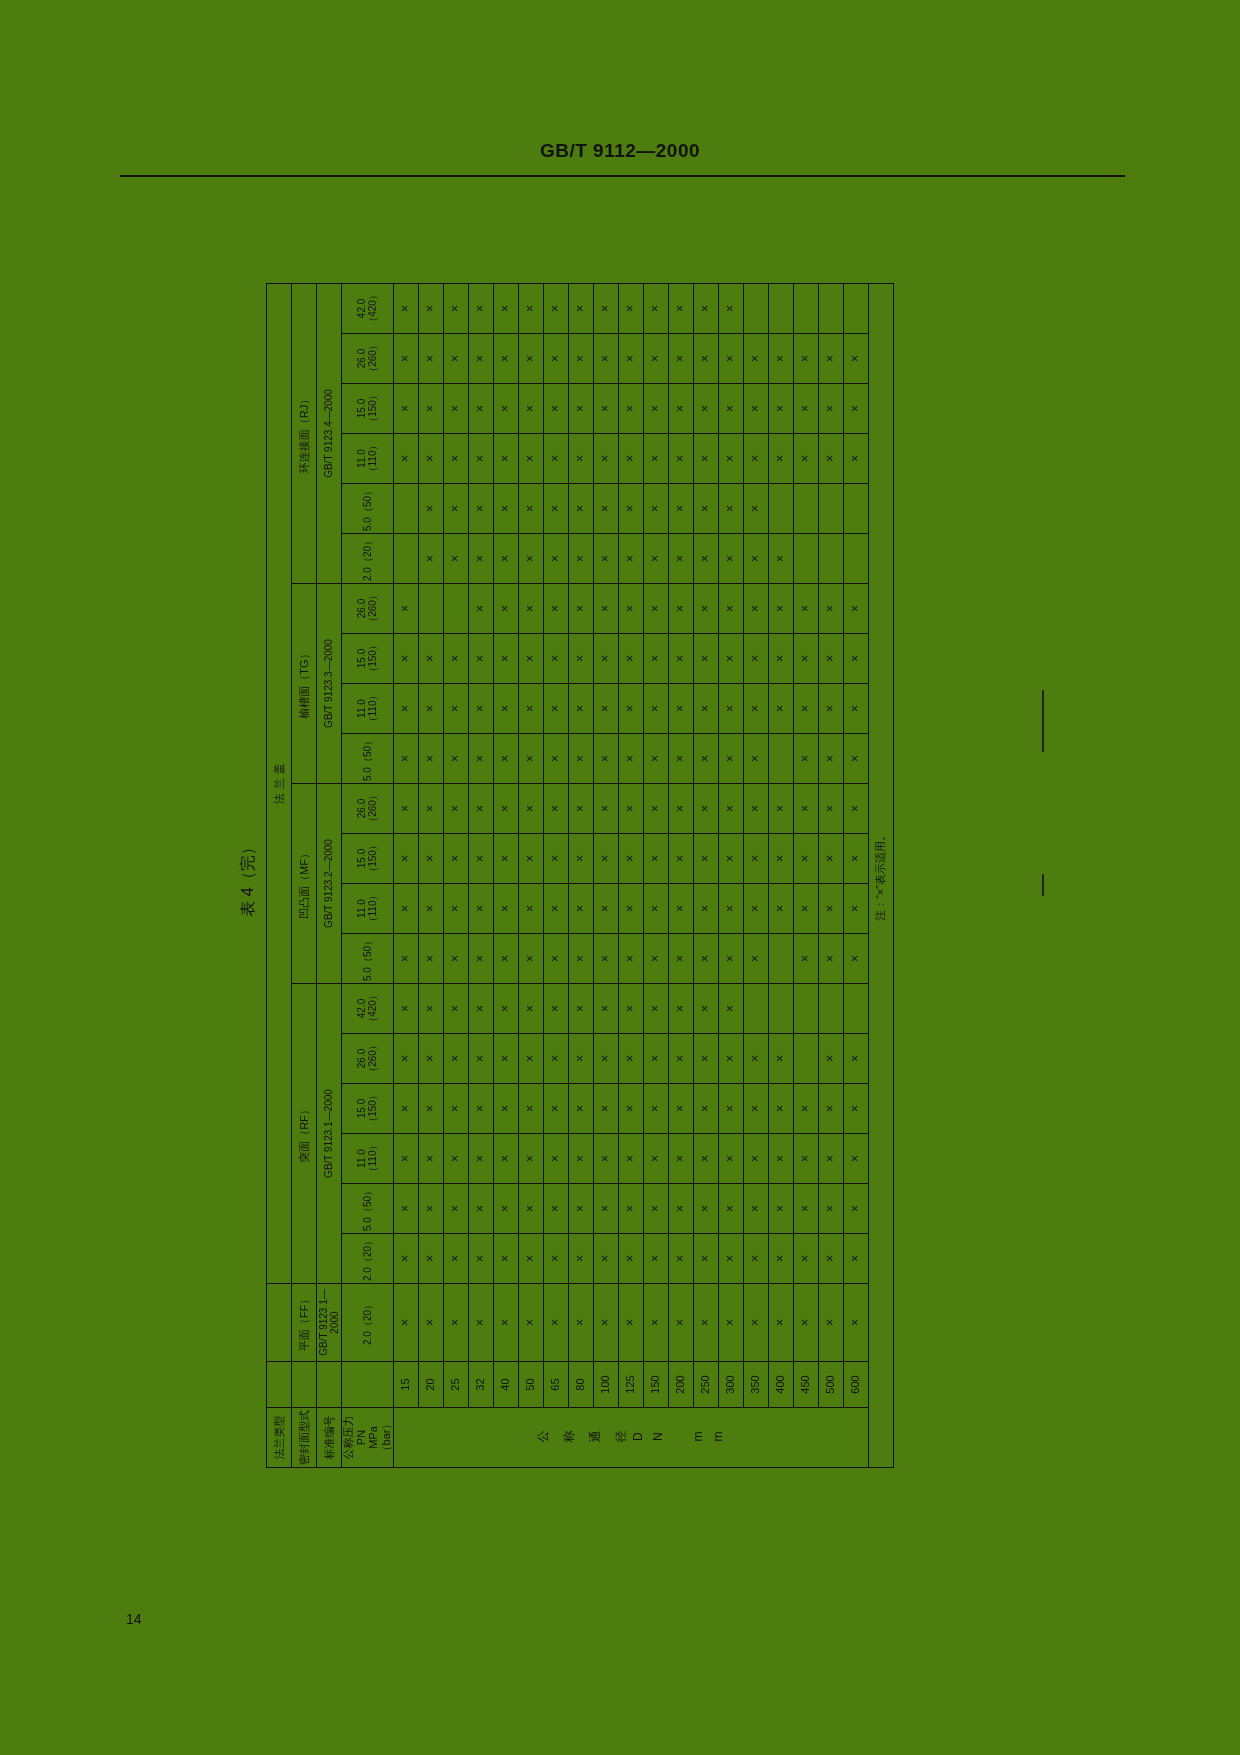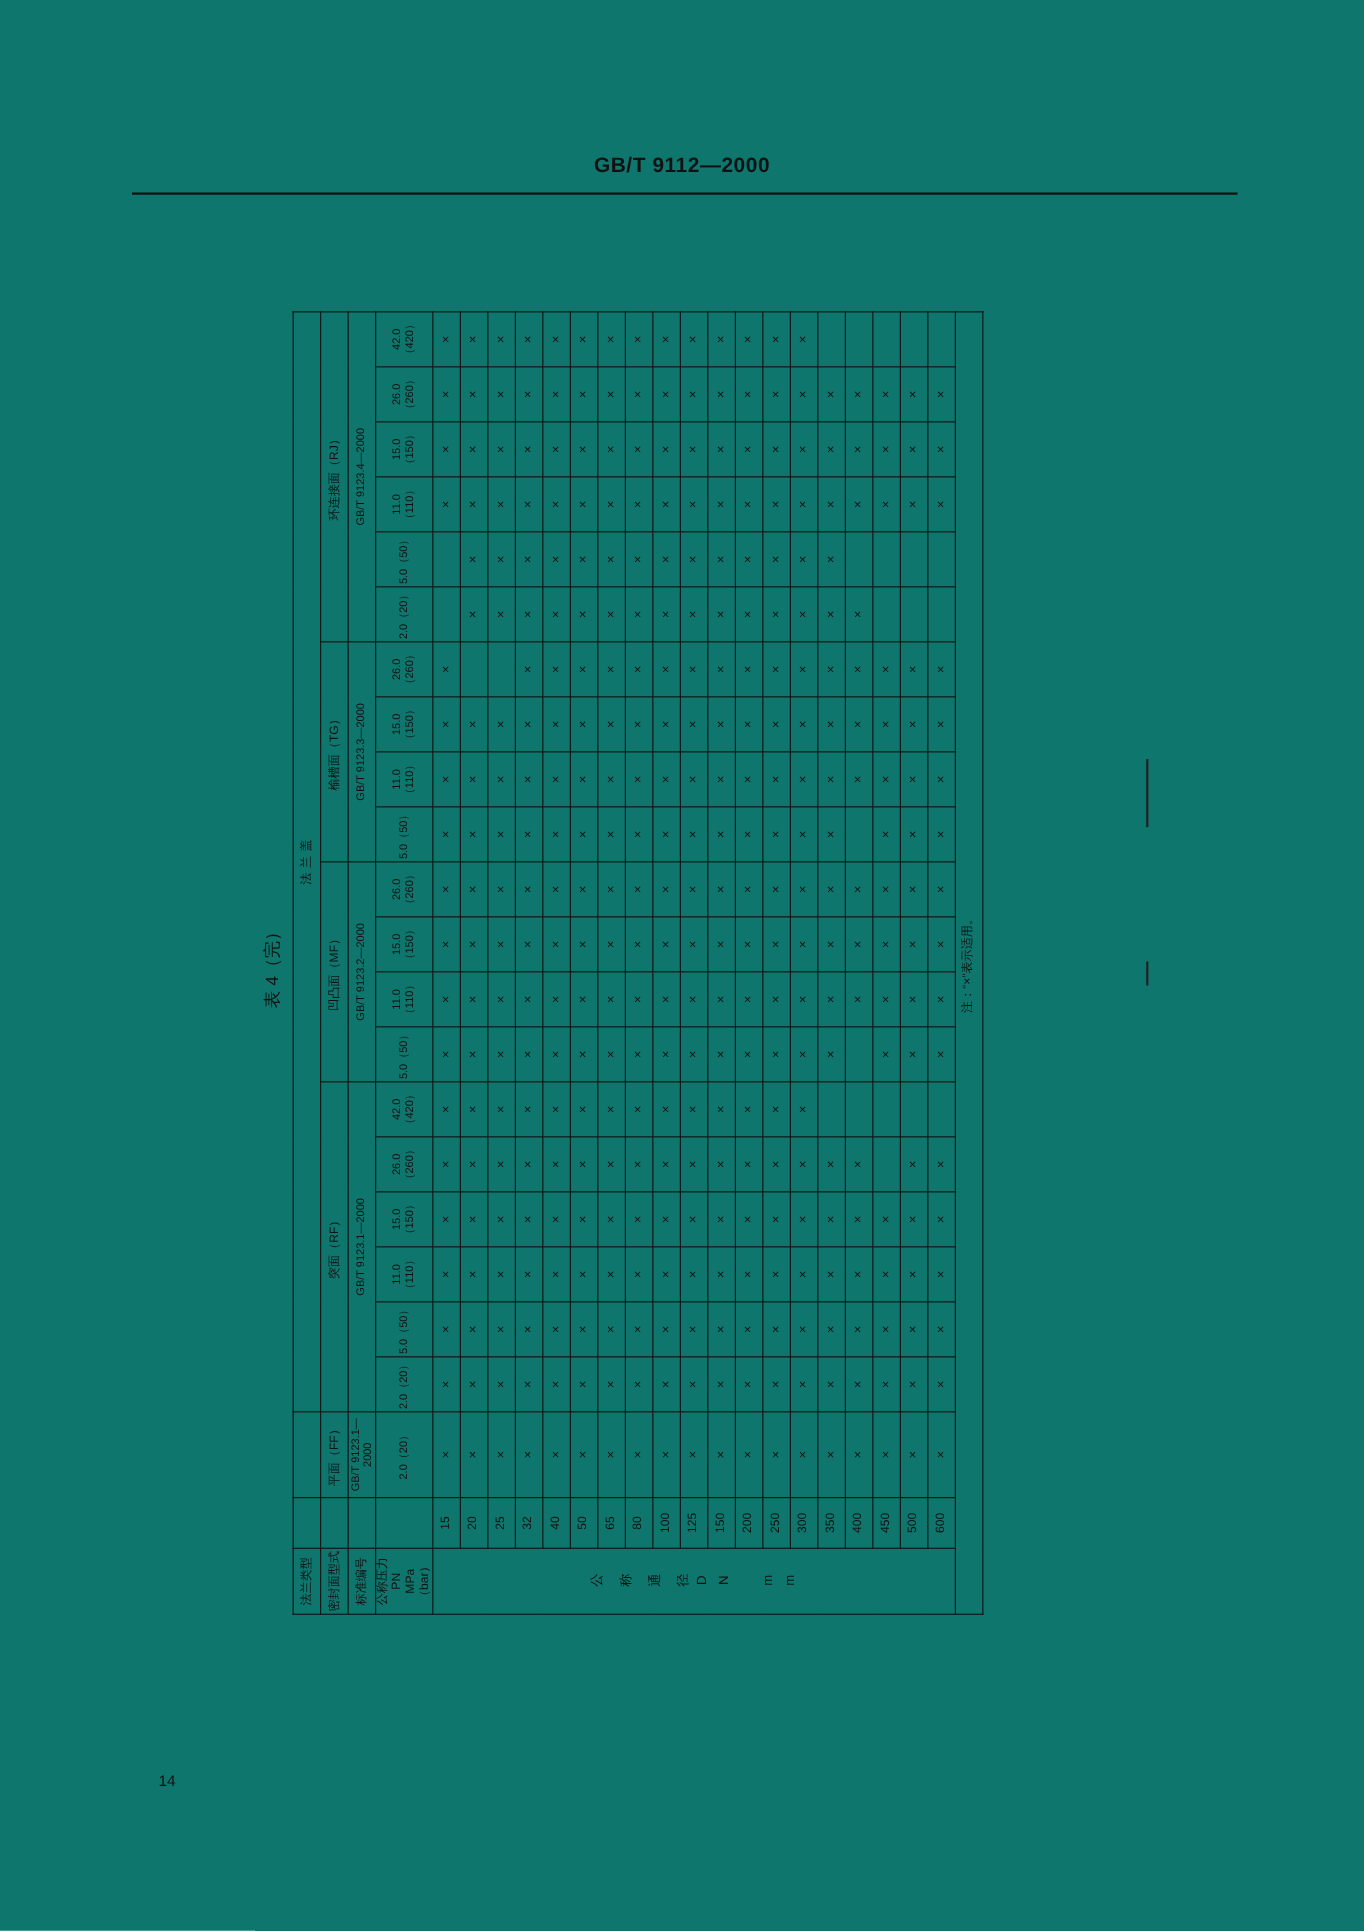--- a/index.html
+++ b/index.html
@@ -7,40 +7,40 @@
     width:1240px;height:1755px;
     background:#fdfdfb;
     font-family:"Liberation Serif", serif;
     color:#111;
     position:relative;
     overflow:hidden;
   }
   .page{
     position:absolute;
     inset:0;
-    background:#0f766e;
+    background:#4d7c0f;
   }
   
   .doc-header{
     position:absolute;
     top:140px;left:0;right:0;
     text-align:center;
     font-family:"Liberation Sans", sans-serif;
     font-weight:bold;
     font-size:19px;
     letter-spacing:.5px;
   }
   .header-rule{
     position:absolute;
     top:175px;left:120px;right:115px;
     border-top:2px solid #111;
   }
   .page-no{
     position:absolute;
-    left:144px;bottom:128px;
+    left:126px;bottom:128px;
     font-size:14px;
     font-family:"Liberation Sans", sans-serif;
   }
   
   .rot-wrap{
     position:absolute;
     left:0;top:0;
     width:1240px;height:1755px;
   }
   .rot-inner{

